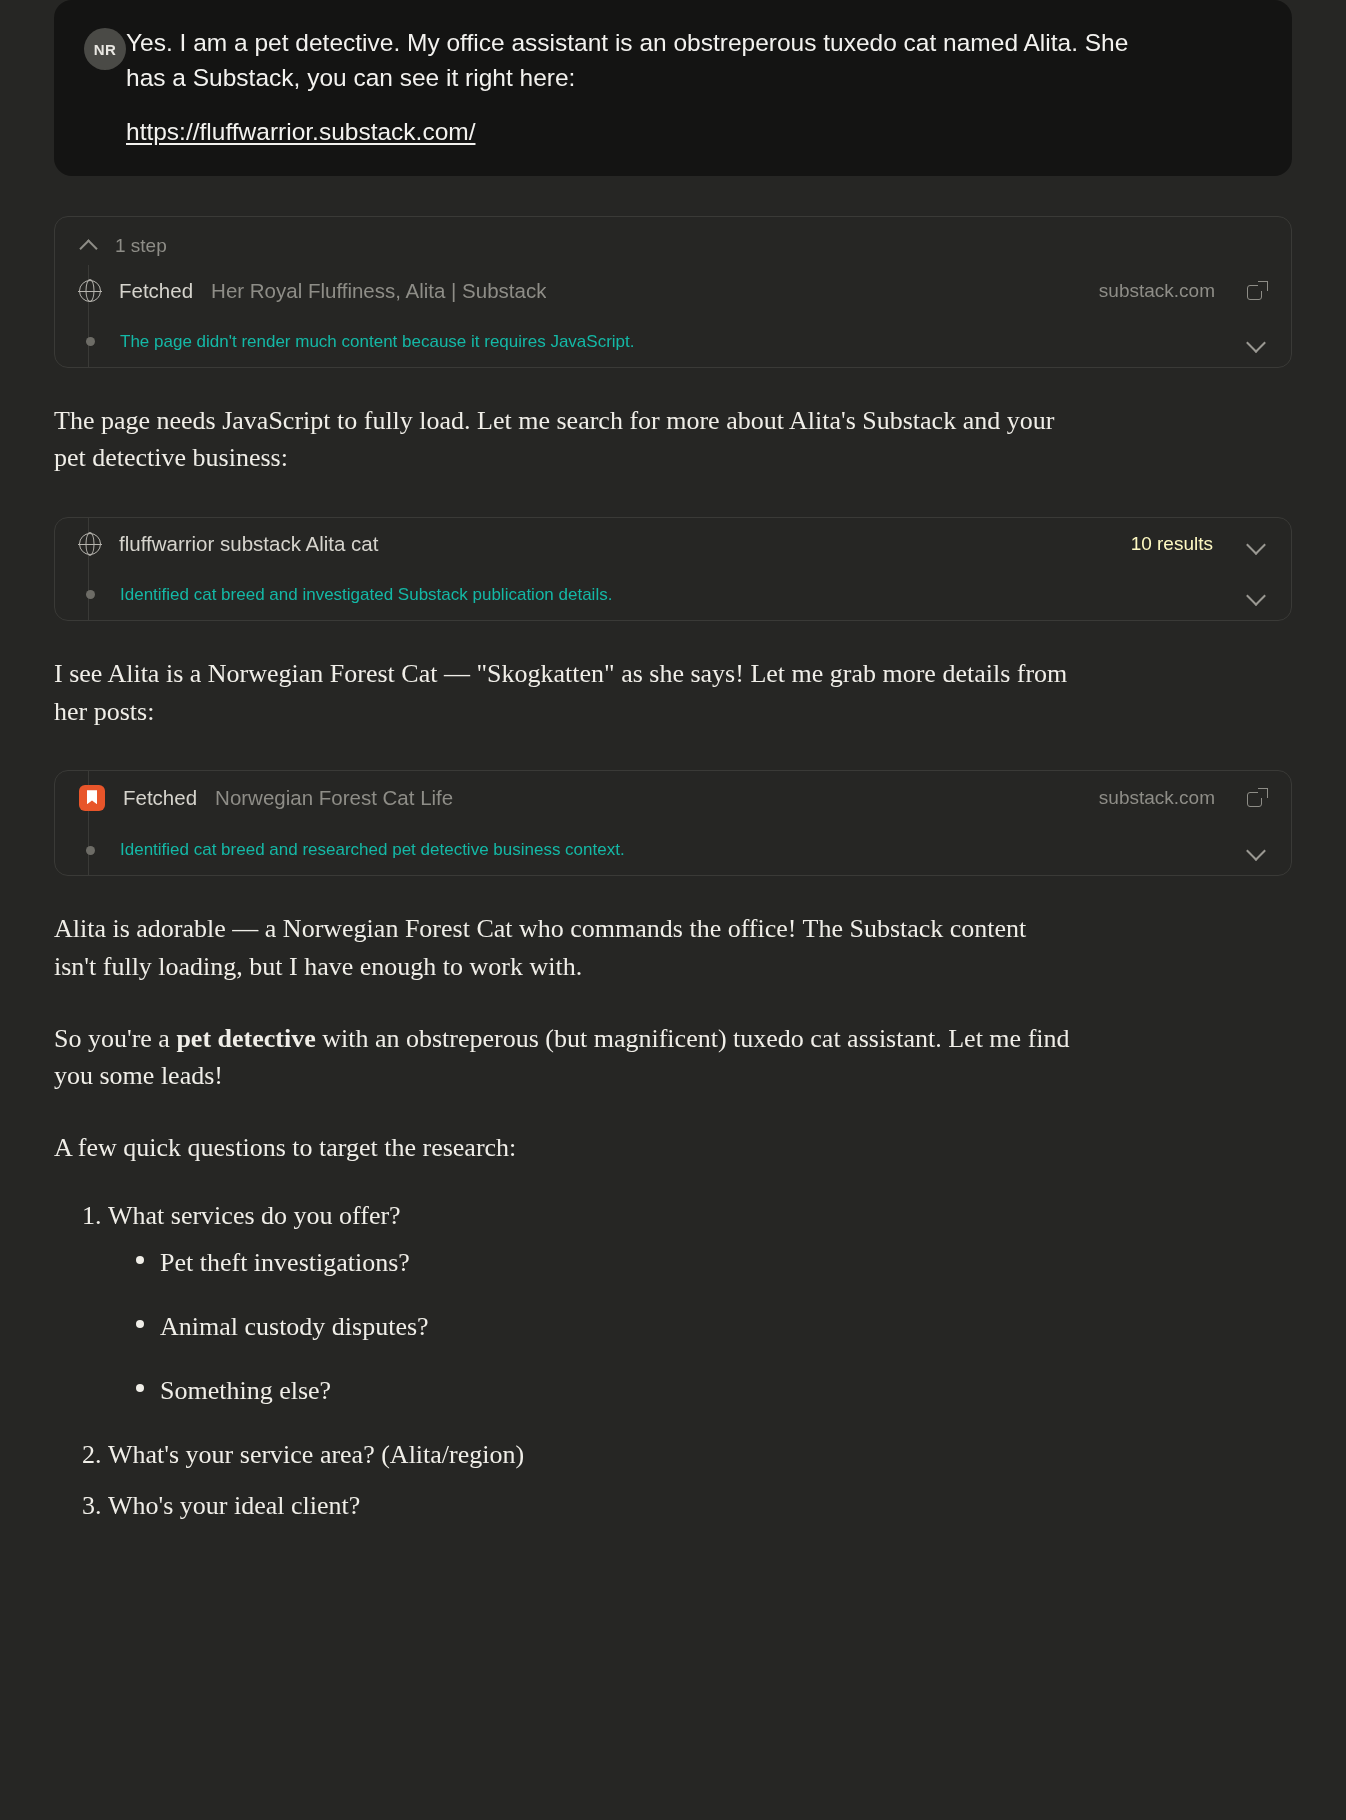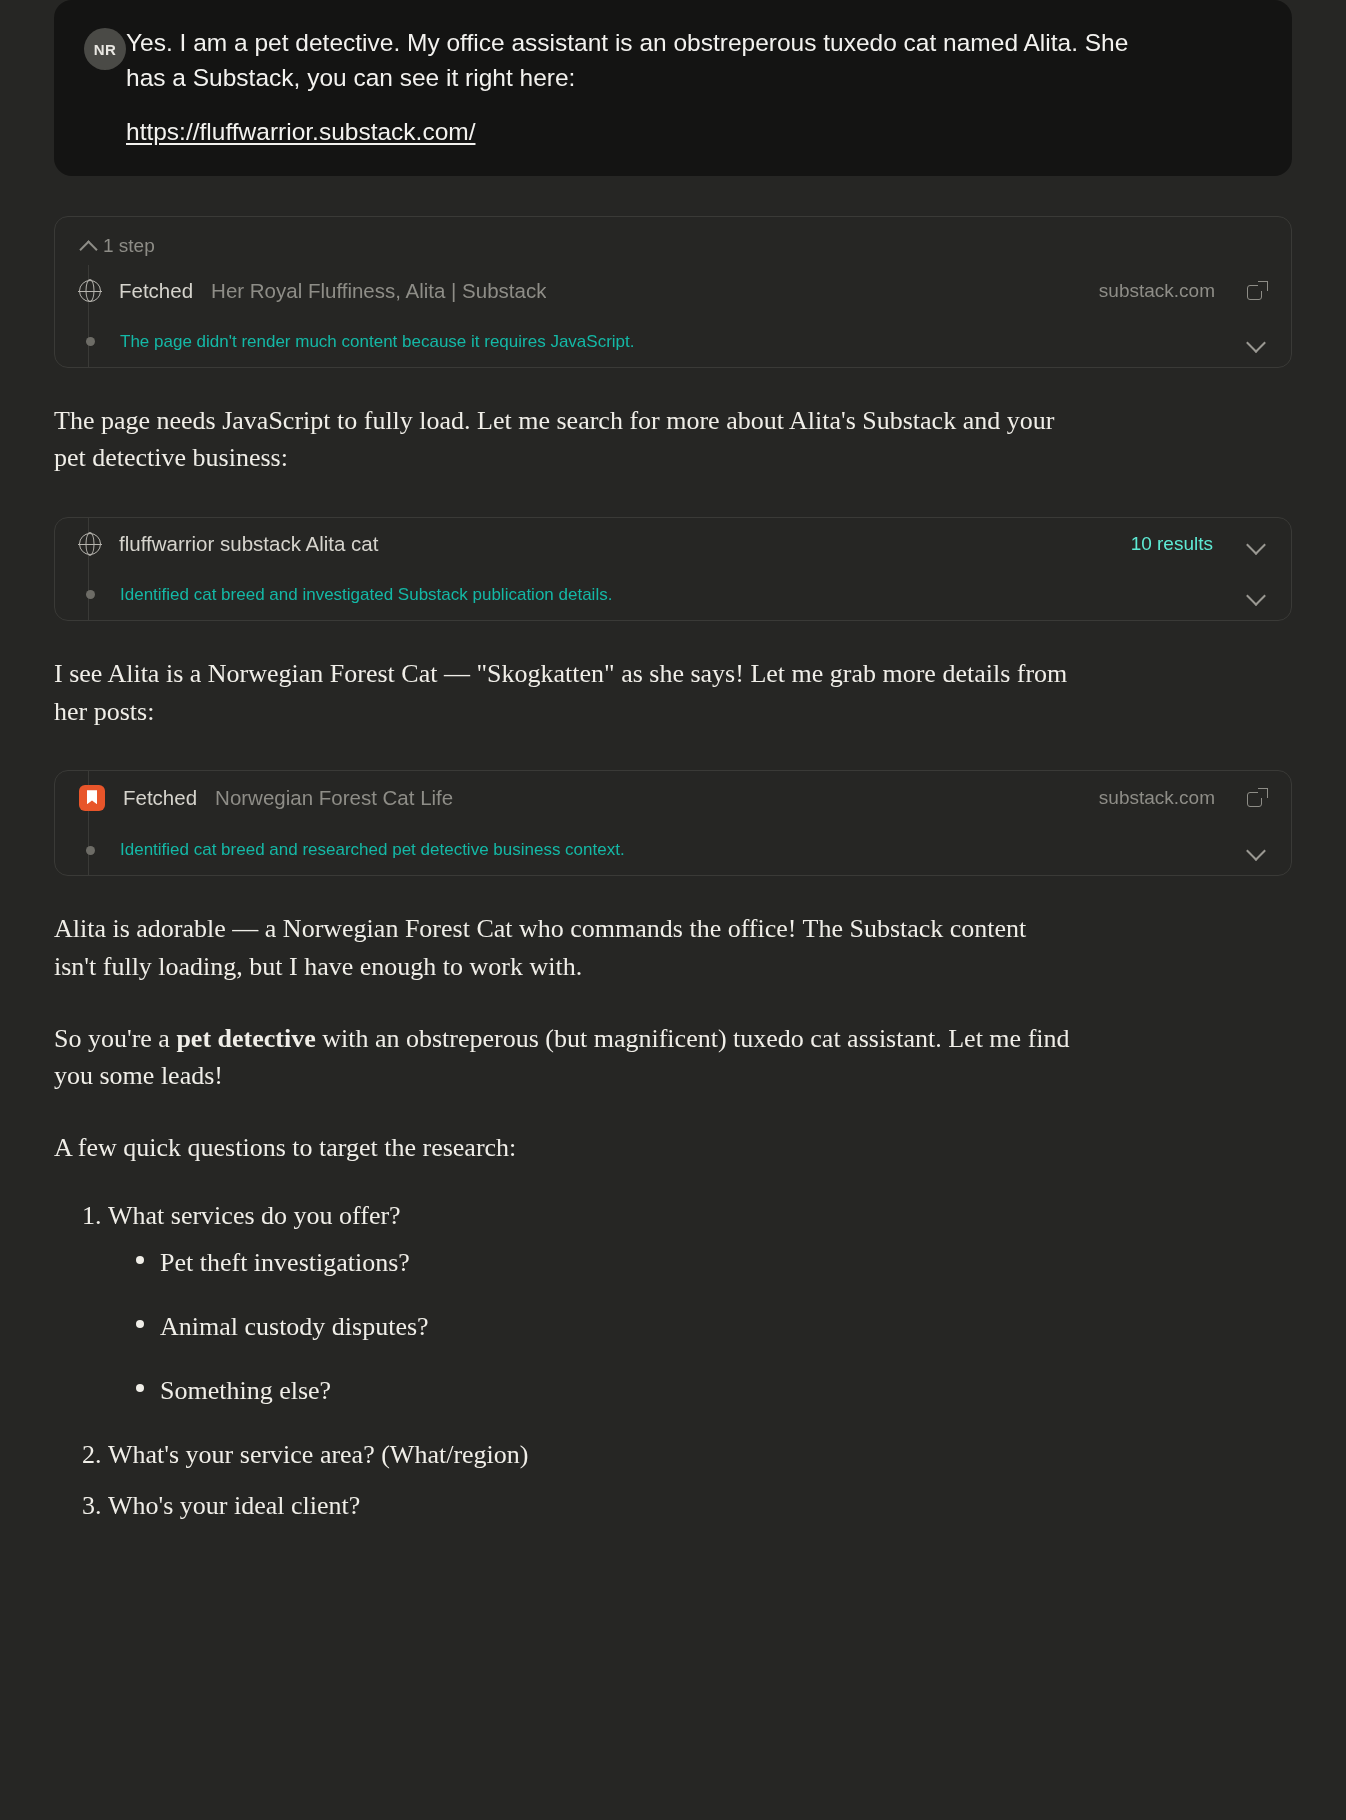--- a/index.html
+++ b/index.html
@@ -69,22 +69,22 @@
     margin-top: 40px;
     border: 1px solid #3a3a37;
     border-radius: 14px;
     background: #262624;
     box-sizing: border-box;
     padding: 0;
   }
 
   .steps-header {
     display: flex;
-    align-items: center;
-    gap: 4px;
+    align-items: flex-start;
+    gap: 16px;
     padding: 18px 24px 8px 24px;
   }
   .chev-up {
     width: 20px;
     height: 20px;
     position: relative;
     flex: 0 0 auto;
   }
   .chev-up::before {
     content: "";
@@ -206,21 +206,21 @@
     font-size: 17px;
   }
   .spacer { flex: 1 1 auto; }
 
   .domain-text {
     color: #8e8d87;
     font-size: 19px;
     white-space: nowrap;
   }
   .results-count {
-    color: #5eead4;
+    color: #fef9c3;
     font-size: 19px;
     white-space: nowrap;
   }
 
   .ext-icon {
     flex: 0 0 auto;
     width: 20px;
     height: 20px;
     position: relative;
     margin-left: 14px;
@@ -403,21 +403,21 @@
   <ol class="qlist">
     <li>
       <span class="q-strong">What services do you offer?</span><span></span>
       <ul class="sublist">
         <li>Pet theft investigations?</li>
         <li>Animal custody disputes?</li>
         <li>Something else?</li>
       </ul>
     </li>
     <li>
-      <span class="q-strong">What's your service area?</span><span> (What/region)</span>
+      <span class="q-strong">What's your service area?</span><span> (Alita/region)</span>
     </li>
     <li>
       <span class="q-strong">Who's your ideal client?</span><span></span>
     </li>
   </ol>
 
   <div class="bottom-pad"></div>
 </div>
 
 </body></html>

